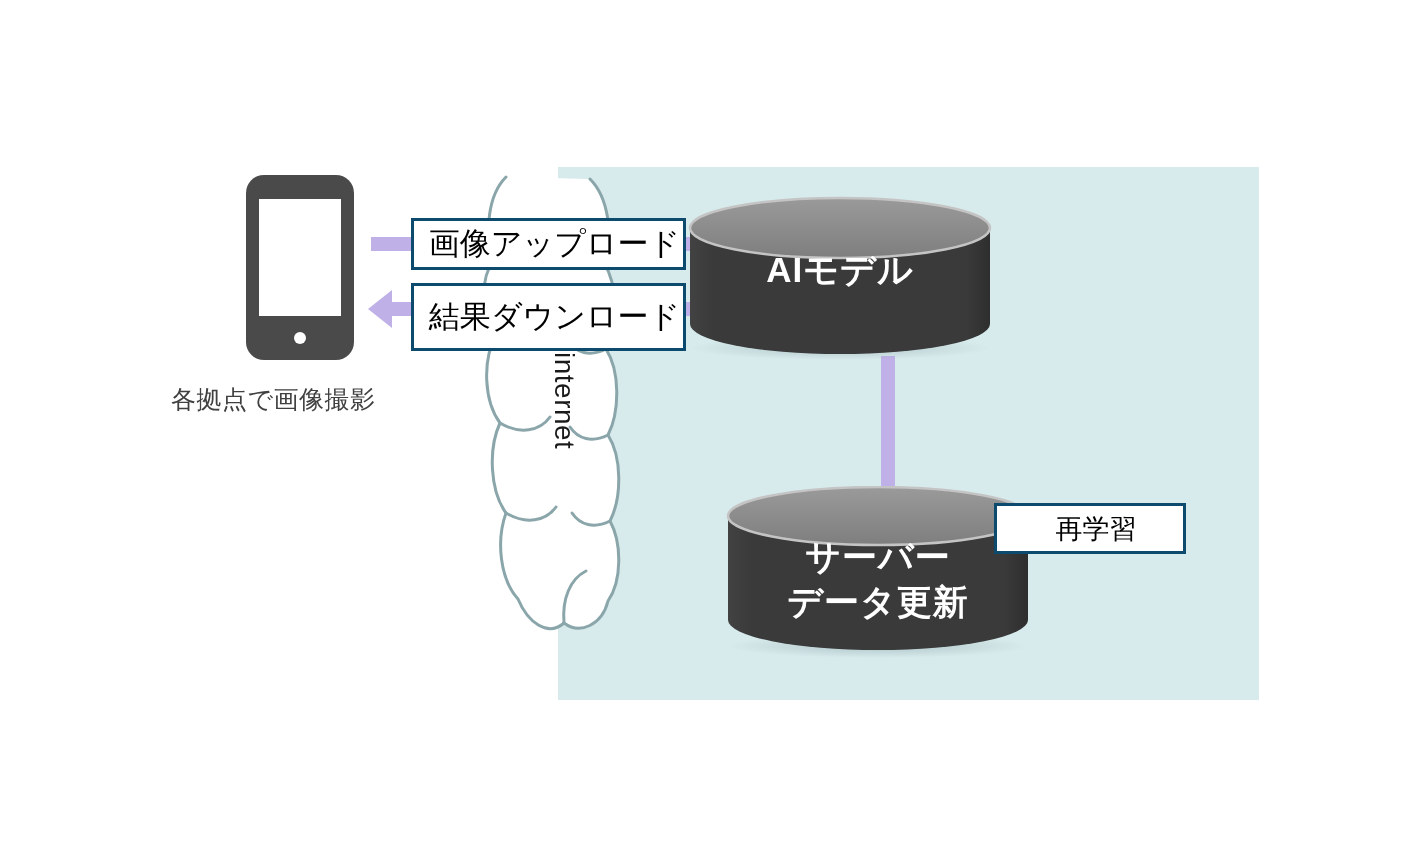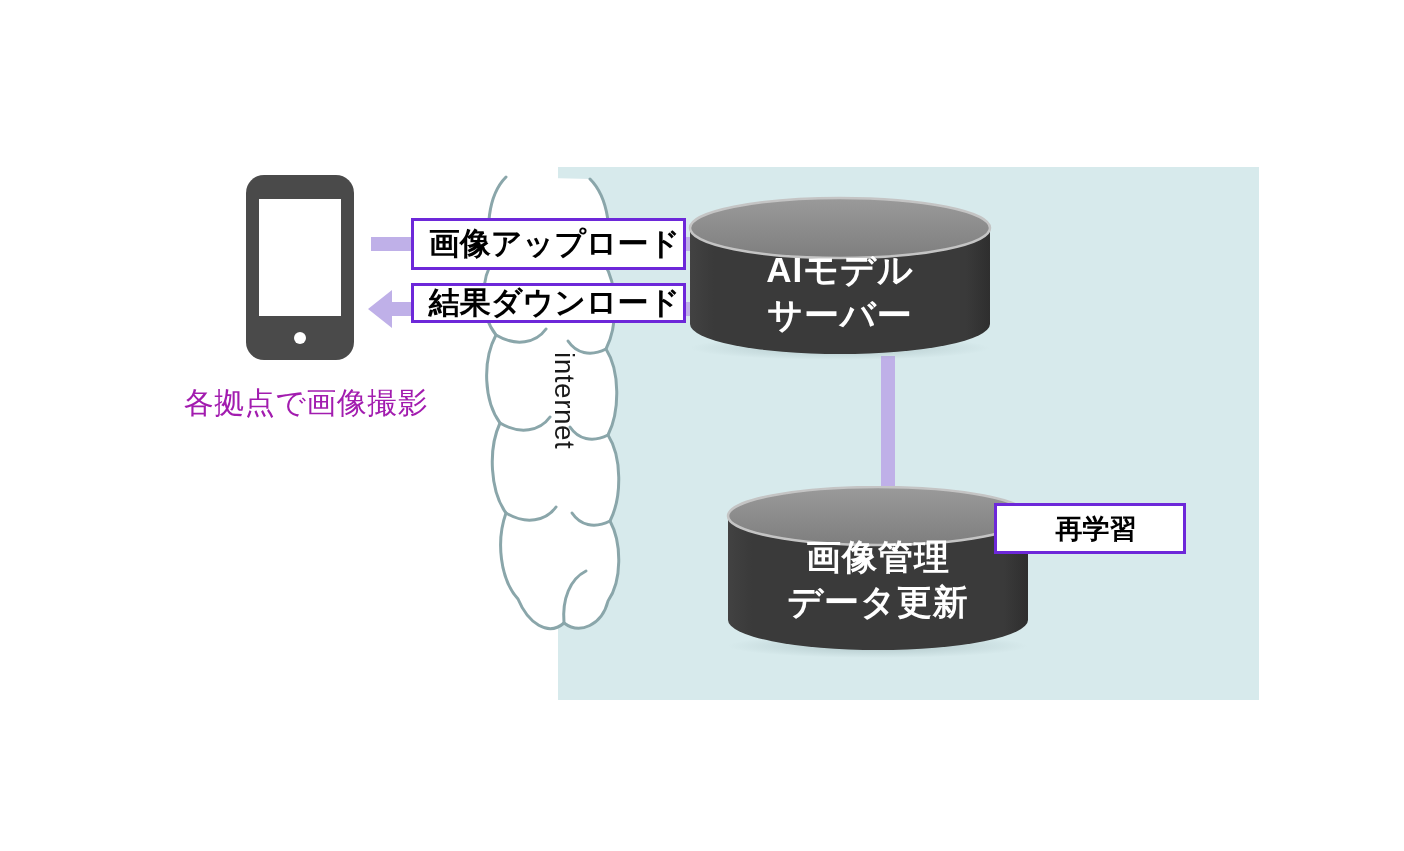--- a/index.html
+++ b/index.html
@@ -57,23 +57,22 @@
     width: 12px;
     height: 12px;
     background: #ffffff;
     border-radius: 50%;
   }
   #phone-caption {
     position: absolute;
     left: 171px;
     top: 383px;
     width: 270px;
-    text-align: center;
-    font-size: 30px;
-    color: #a21caf;
+    font-size: 25px;
+    color: #404040;
     letter-spacing: 0.5px;
     white-space: nowrap;
   }
 
   
   #cloud {
     position: absolute;
     left: 470px;
     top: 175px;
     width: 160px;
@@ -119,42 +118,42 @@
     font-size: 35px;
     line-height: 1.28;
     letter-spacing: 1px;
     white-space: nowrap;
   }
 
   
   .label-box {
     position: absolute;
     background: #ffffff;
-    border: 3px solid #6d28d9;
+    border: 3px solid #0c4a6e;
     box-sizing: border-box;
     display: flex;
     align-items: center;
     justify-content: center;
-    font-weight: bold;
+    font-weight: normal;
     color: #000000;
     white-space: nowrap;
     padding-left: 12px;
   }
   #box-upload {
     left: 411px;
     top: 218px;
     width: 275px;
     height: 52px;
     font-size: 31px;
   }
   #box-download {
     left: 411px;
     top: 283px;
     width: 275px;
-    height: 40px;
+    height: 68px;
     font-size: 31px;
   }
   #box-dataupdate {
     left: 773px;
     top: 404px;
     width: 213px;
     height: 50px;
     font-size: 31px;
   }
   #box-retrain {
@@ -252,21 +251,20 @@
           <stop offset="0%" stop-color="#8fa8ab" stop-opacity="0.55"></stop>
           <stop offset="100%" stop-color="#8fa8ab" stop-opacity="0"></stop>
         </radialGradient>
       </defs>
       <ellipse cx="156" cy="152" rx="150" ry="12" fill="url(#shadowA)"></ellipse>
       <path d="M 6 32 L 6 128 A 150 30 0 0 0 306 128 L 306 32 Z" fill="url(#cylBodyA)"></path>
       <ellipse cx="156" cy="32" rx="150" ry="30" fill="url(#cylTopA)"></ellipse>
       <ellipse cx="156" cy="32" rx="150" ry="30" fill="none" stroke="#c4c4c4" stroke-width="2.5"></ellipse>
     </svg>
     <div class="cyl-label" style="top:52px;">AIモデル</div>
-    <div class="cyl-label" style="top:97px;">サーバー</div>
   </div>
 
   <div class="cylinder" style="left:722px; top:486px; width:312px; height:172px;">
     <svg width="312" height="172" viewBox="0 0 312 172">
       <defs>
         <linearGradient id="cylTopB" x1="0" y1="0" x2="0" y2="1">
           <stop offset="0%" stop-color="#9a9a9a"></stop>
           <stop offset="100%" stop-color="#7e7e7e"></stop>
         </linearGradient>
         <linearGradient id="cylBodyB" x1="0" y1="0" x2="1" y2="0">
@@ -278,21 +276,21 @@
         <radialGradient id="shadowB" cx="0.5" cy="0.5" r="0.5">
           <stop offset="0%" stop-color="#8fa8ab" stop-opacity="0.55"></stop>
           <stop offset="100%" stop-color="#8fa8ab" stop-opacity="0"></stop>
         </radialGradient>
       </defs>
       <ellipse cx="156" cy="160" rx="150" ry="12" fill="url(#shadowB)"></ellipse>
       <path d="M 6 30 L 6 134 A 150 30 0 0 0 306 134 L 306 30 Z" fill="url(#cylBodyB)"></path>
       <ellipse cx="156" cy="30" rx="150" ry="29" fill="url(#cylTopB)"></ellipse>
       <ellipse cx="156" cy="30" rx="150" ry="29" fill="none" stroke="#c4c4c4" stroke-width="2.5"></ellipse>
     </svg>
-    <div class="cyl-label" style="top:49px;">画像管理</div>
+    <div class="cyl-label" style="top:49px;">サーバー</div>
     <div class="cyl-label" style="top:94px;">データ更新</div>
   </div>
 
   <div class="label-box" id="box-upload">画像アップロード</div>
   <div class="label-box" id="box-download">結果ダウンロード</div>
   <div class="label-box" id="box-retrain">再学習</div>
 
 </div>
 
 </body></html>

